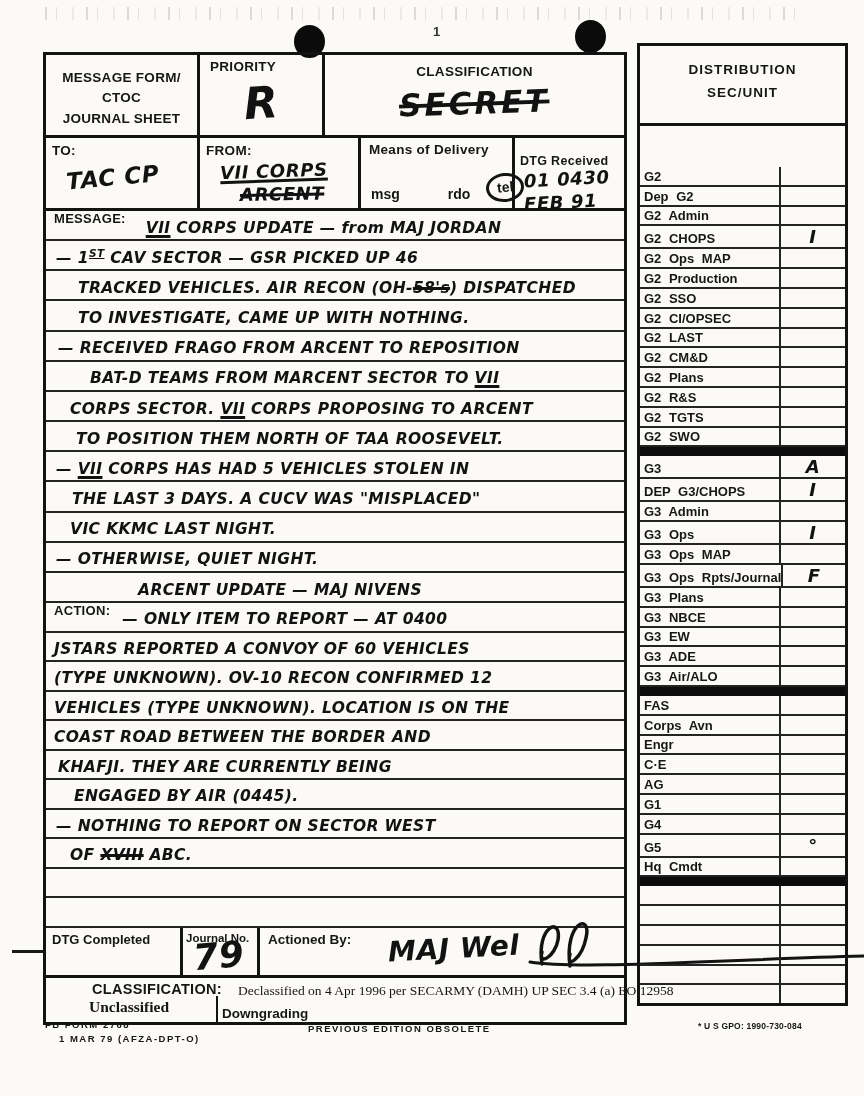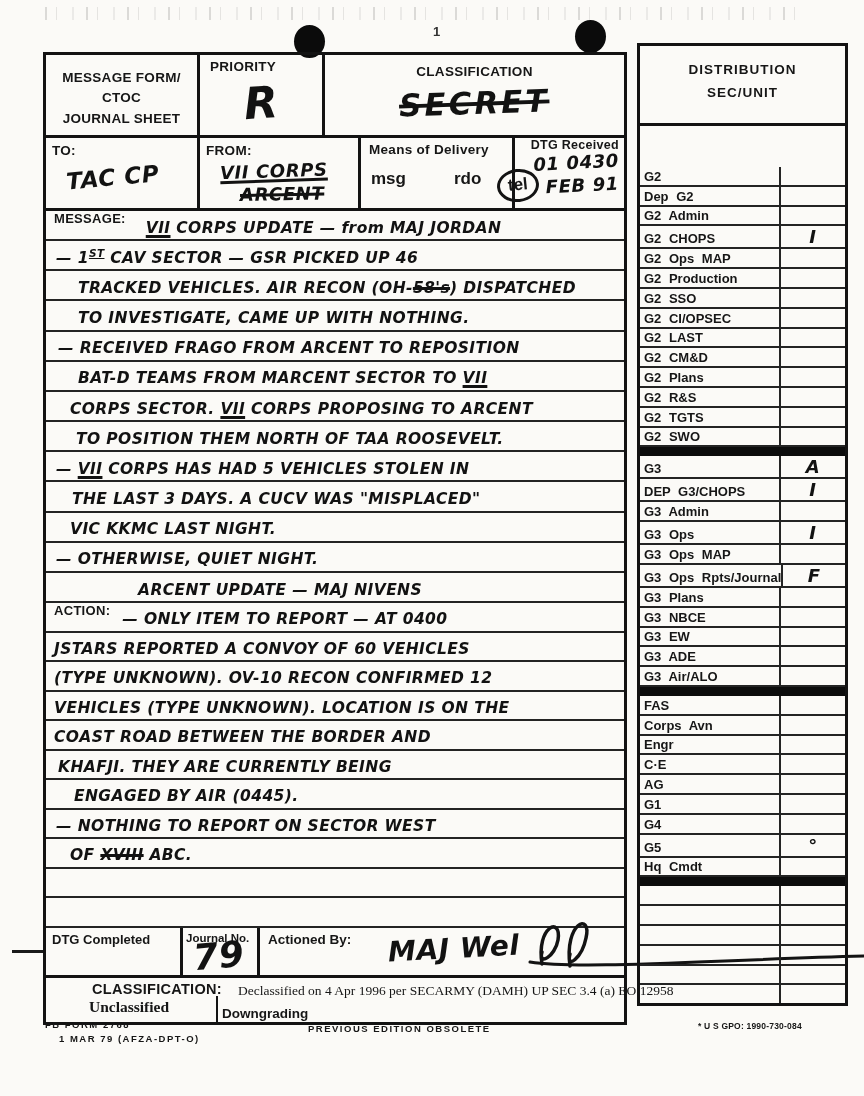--- a/index.html
+++ b/index.html
@@ -42,26 +42,26 @@
   .routing-row .cell-label { font-size:13.5px; }
   .to-cell { width:154px; border-right:3px solid #131313; padding:3px 6px; }
   .to-value { display:block; margin:4px 0 0 14px; font-size:23px; transform:rotate(-5deg); }
   .from-cell { width:161px; border-right:3px solid #131313; padding:3px 6px; }
   .from-v1 { display:block; margin:1px 0 0 14px; font-size:18px; text-decoration:underline;
     text-decoration-thickness:2.5px; transform:rotate(-2deg); }
   .from-v2 { display:block; margin:2px 0 0 34px; font-size:18px; text-decoration:line-through;
     text-decoration-thickness:2.5px; transform:rotate(-1deg); }
   .means-cell { width:154px; border-right:3px solid #131313; padding:4px 8px 6px 8px;
     display:flex; flex-direction:column; justify-content:space-between; }
-  .means-options { display:flex; font-size:17px; font-weight:bold; }
+  .means-options { display:flex; align-items:flex-end; font-size:14px; font-weight:bold; }
   .opt-msg { margin-left:2px; }
   .opt-rdo { margin-left:48px; }
   .circled { margin-left:16px; border:3px solid #131313; border-radius:50%; padding:3px 8px 4px 8px;
     transform:rotate(-6deg); }
-  .dtg-cell { flex:1; padding:0 5px;text-align:right; }
+  .dtg-cell { flex:1; padding:16px 5px; }
   .dtg-cell .cell-label { font-size:12.5px; }
   .dtg-v { display:block; font-size:18px; transform:rotate(-3deg); margin-left:4px; line-height:1.25; }
 
   #message-lines { height:392px; flex:none; display:flex; flex-direction:column; }
   #action-lines  { height:325px; flex:none; display:flex; flex-direction:column; }
   .jline { flex:1; border-bottom:2px solid #242424; display:flex; align-items:flex-end;
     padding:0 2px 0 8px; white-space:nowrap; overflow:visible; }
   .inline-label { font-size:13px; font-weight:bold; align-self:flex-start; padding-top:0; letter-spacing:.3px; }
   .line-text { font-size:15.5px; line-height:1; padding-bottom:3px; letter-spacing:.4px; }
 
@@ -167,21 +167,21 @@
         <div class="jline">
           <span class="hw line-text" style="margin-left: 24px;"><span>TRACKED VEHICLES. AIR RECON (OH-</span><span class="seg-x">58's</span><span>) DISPATCHED</span></span>
         </div>
         <div class="jline">
           <span class="hw line-text" style="margin-left: 24px;"><span>TO INVESTIGATE, CAME UP WITH NOTHING.</span></span>
         </div>
         <div class="jline">
           <span class="hw line-text" style="margin-left: 4px;"><span>— RECEIVED FRAGO FROM ARCENT TO REPOSITION</span></span>
         </div>
         <div class="jline">
-          <span class="hw line-text" style="margin-left: 24px;"><span>BAT-D TEAMS FROM MARCENT SECTOR TO </span><span class="seg-u">VII</span></span>
+          <span class="hw line-text" style="margin-left: 36px;"><span>BAT-D TEAMS FROM MARCENT SECTOR TO </span><span class="seg-u">VII</span></span>
         </div>
         <div class="jline">
           <span class="hw line-text" style="margin-left: 16px;"><span>CORPS SECTOR. </span><span class="seg-u">VII</span><span> CORPS PROPOSING TO ARCENT</span></span>
         </div>
         <div class="jline">
           <span class="hw line-text" style="margin-left: 22px;"><span>TO POSITION THEM NORTH OF TAA ROOSEVELT.</span></span>
         </div>
         <div class="jline">
           <span class="hw line-text" style="margin-left: 2px;"><span>— </span><span class="seg-u">VII</span><span> CORPS HAS HAD 5 VEHICLES STOLEN IN</span></span>
         </div>

